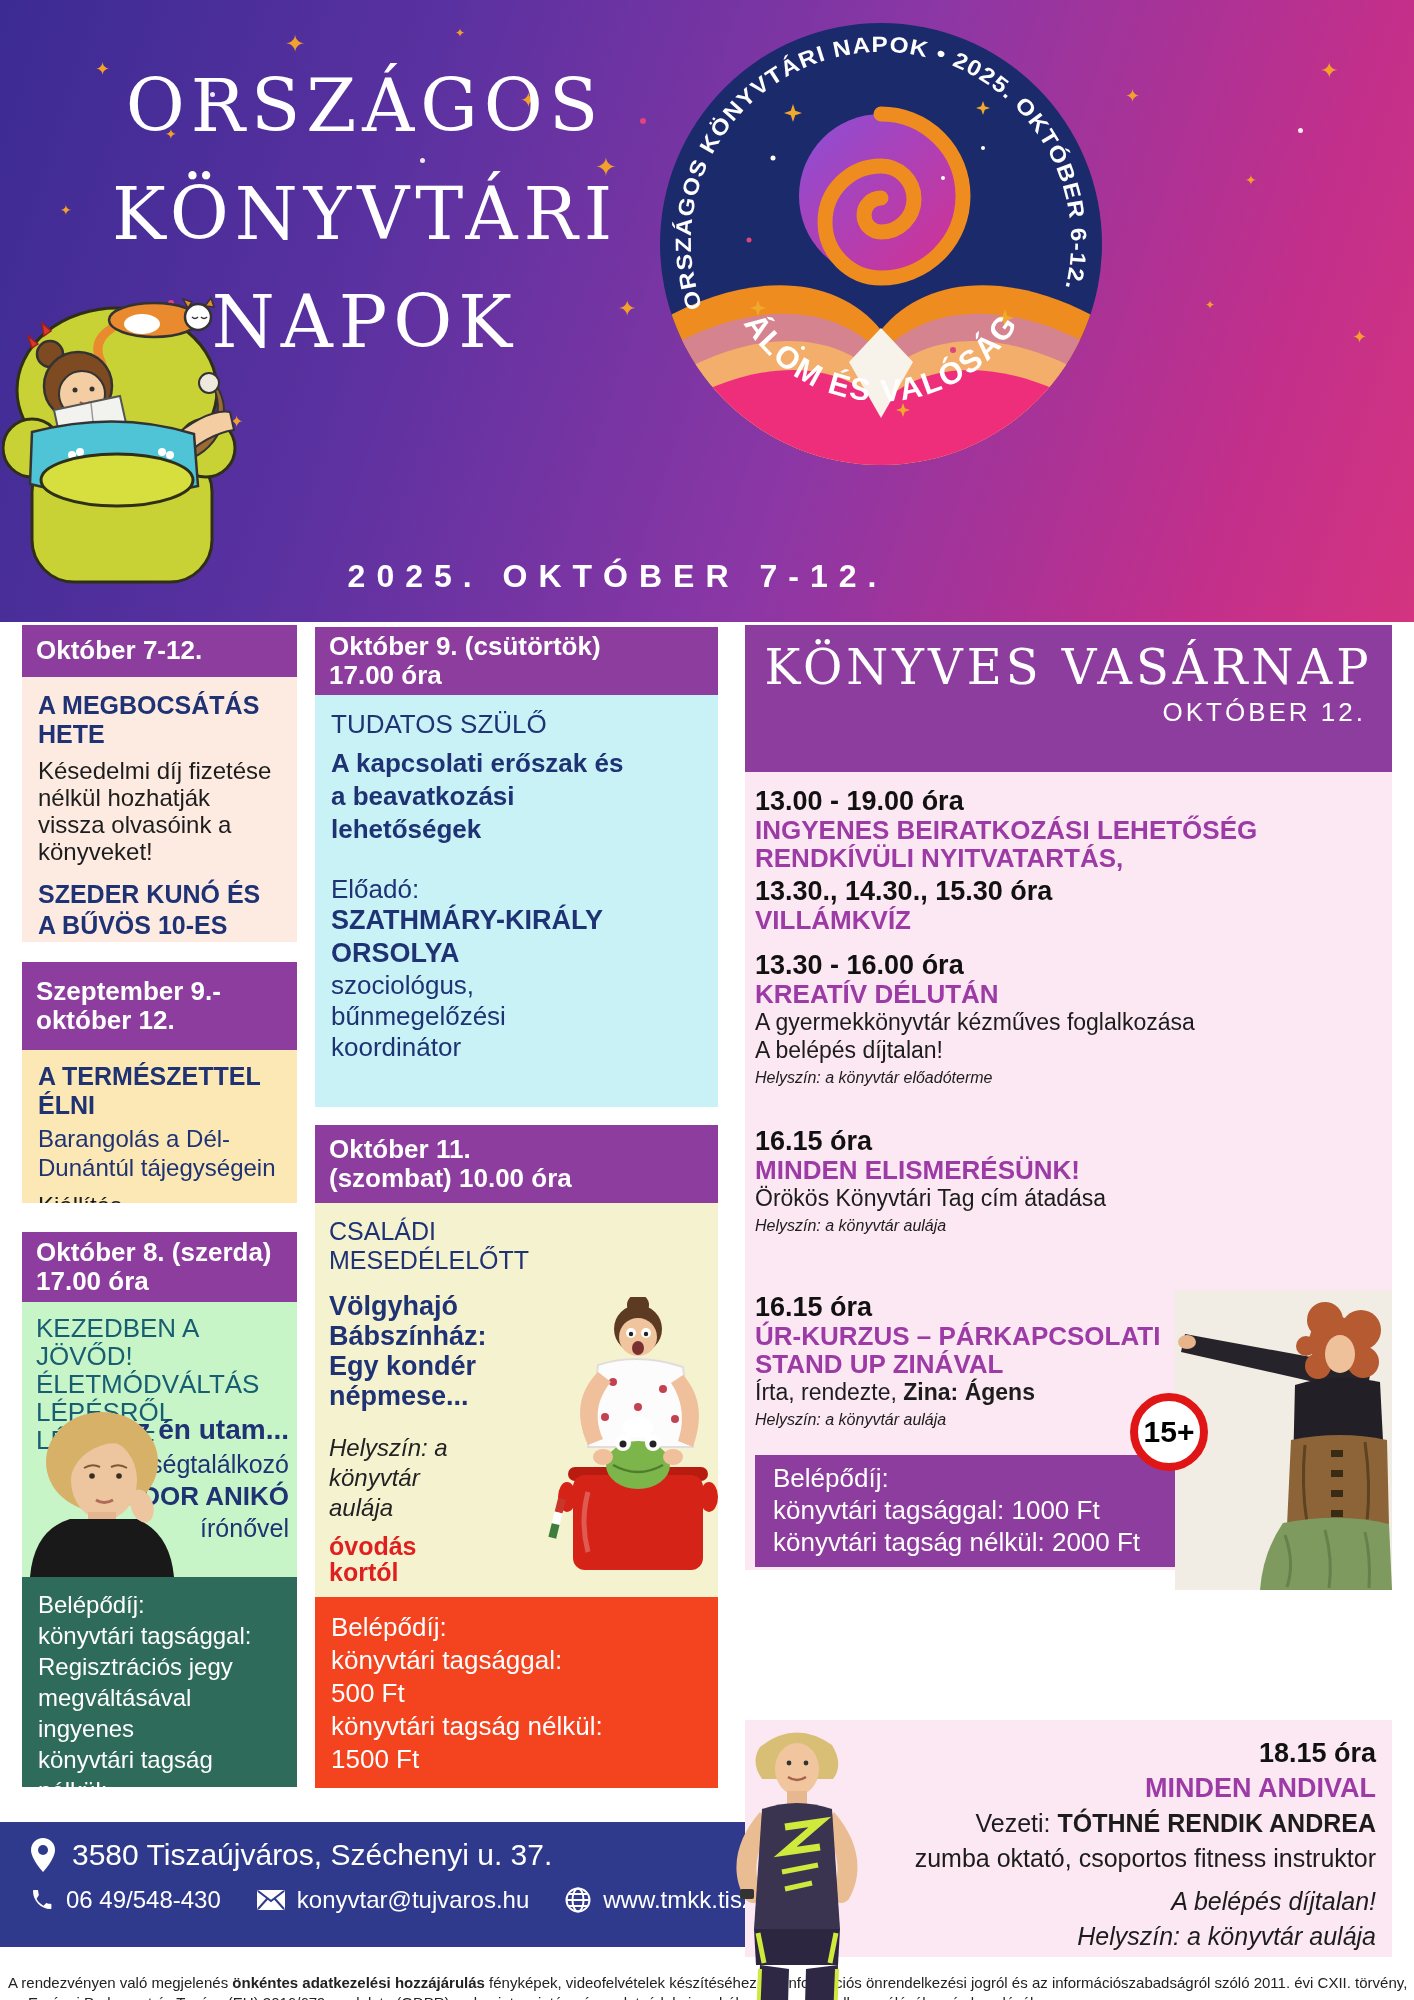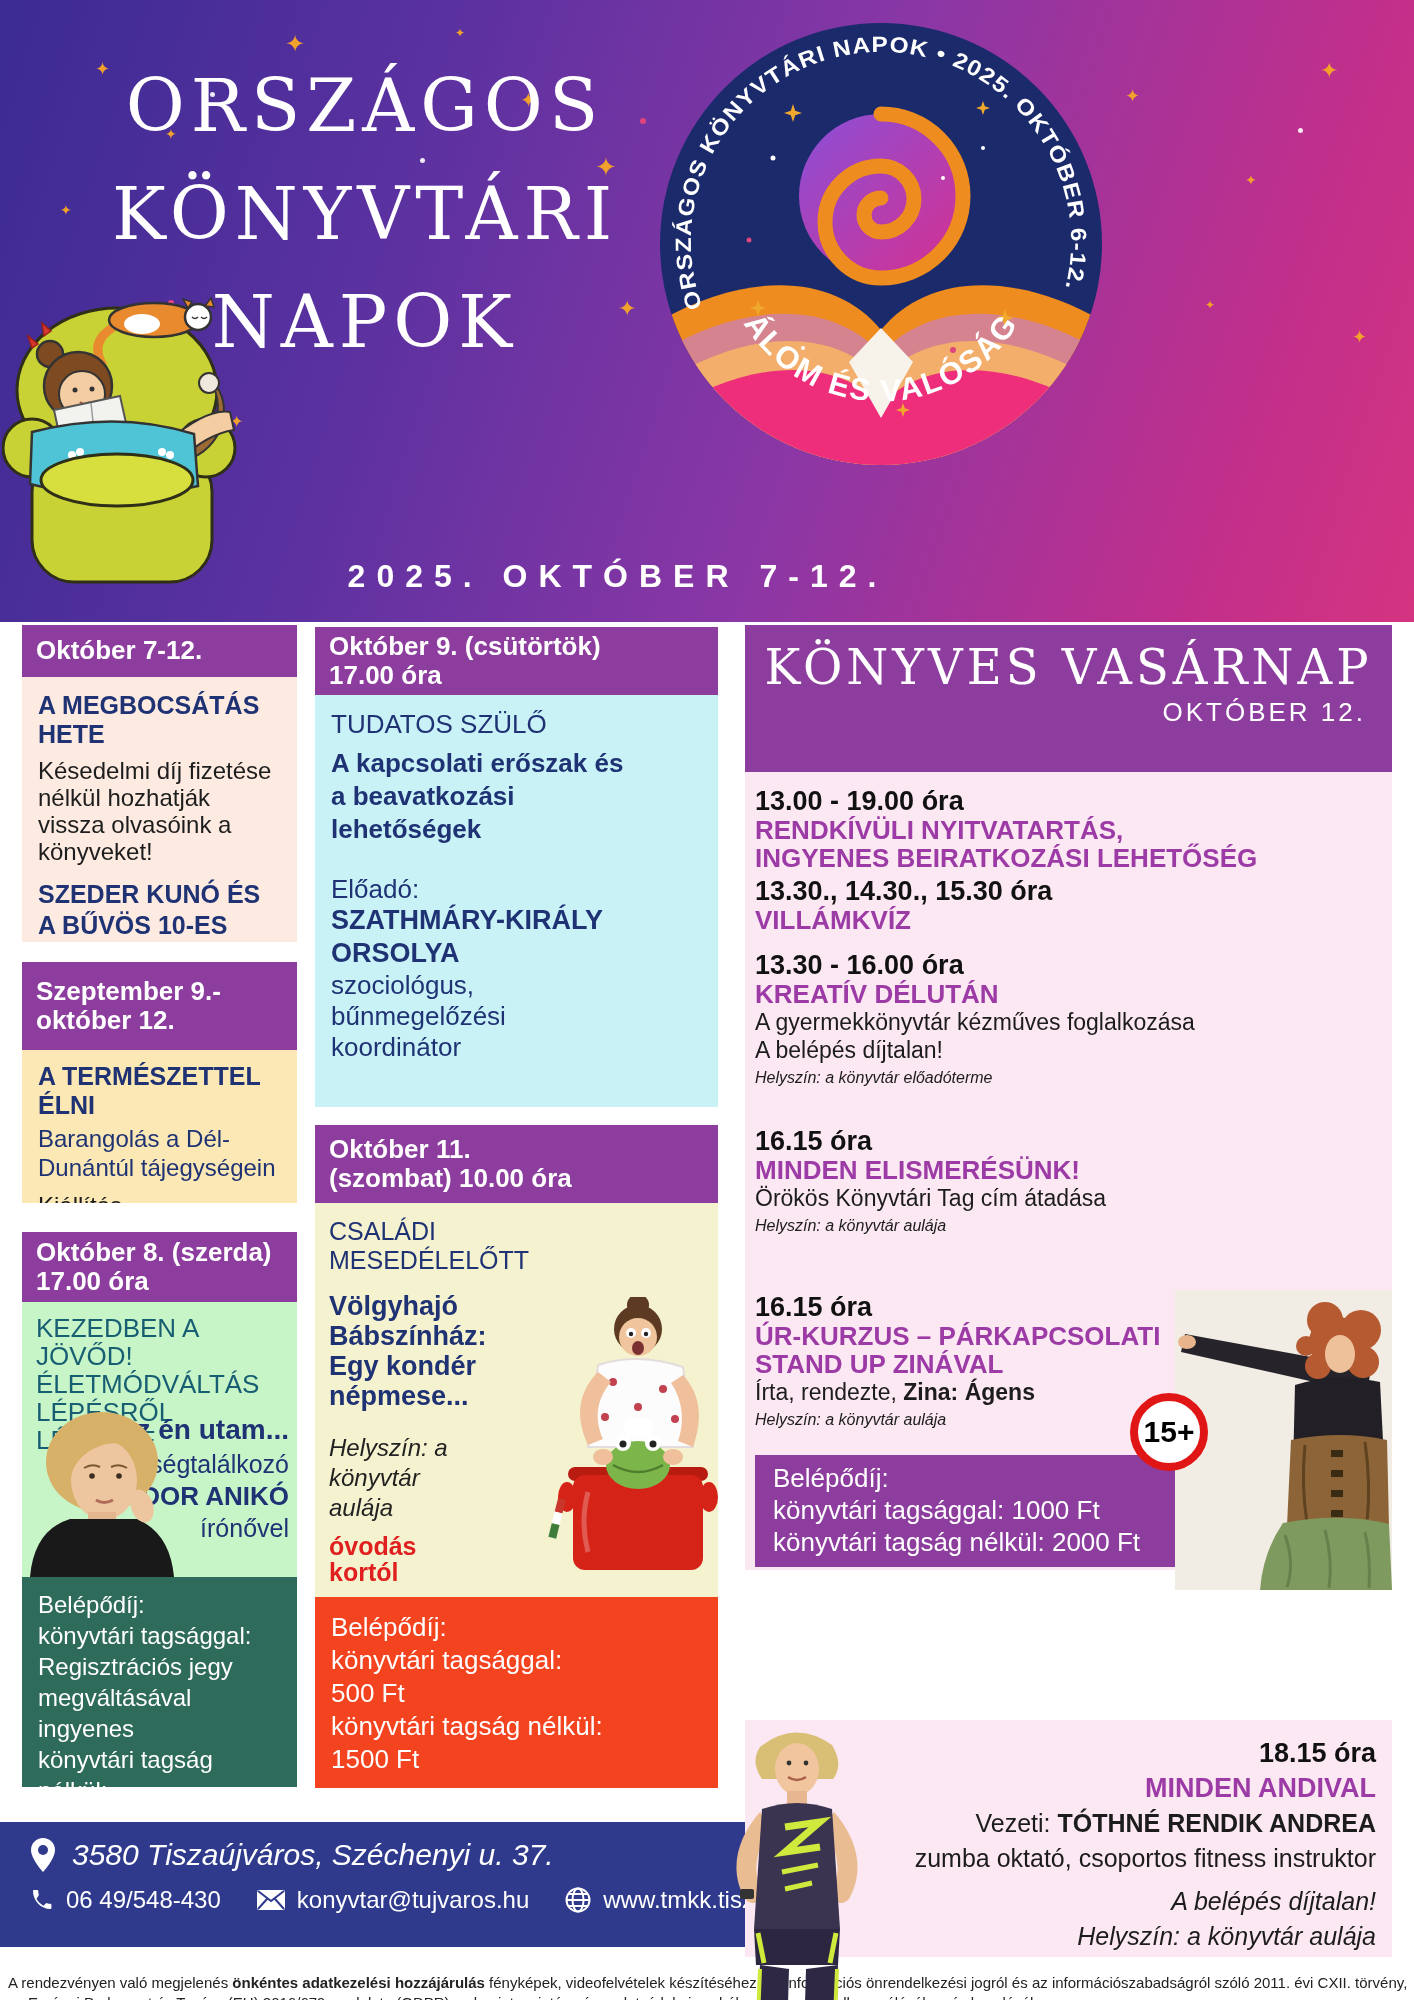--- a/index.html
+++ b/index.html
@@ -86,21 +86,21 @@
                text-align:right;padding:16px 16px 0 0;box-sizing:border-box;}
   .z-time{font-weight:bold;font-size:27px;line-height:35px;color:#111;}
   .z-title{font-weight:bold;font-size:27px;line-height:35px;color:#9c3ba6;}
   .z-line{font-size:25px;line-height:35px;color:#1c1c1c;}
   .z-it{font-style:italic;margin-top:8px;}
   .z-it2{font-style:italic;}
   .zumba-photo{position:absolute;left:-45px;top:945px;z-index:6;}
 
   
   .footer{position:absolute;left:0;top:1822px;width:935px;height:125px;background:#2f3a8d;color:#fff;z-index:1;}
-  .f-row1{display:flex;align-items:center;gap:16px;margin:16px 0 0 30px;font-size:30px;font-style:italic;}
+  .f-row1{display:flex;align-items:center;gap:16px;margin:16px 0 0 30px;font-size:30px;}
   .f-row2{display:flex;align-items:center;margin:14px 0 0 30px;font-size:24px;}
   .f-row2 .gap{width:36px;} .f-row2 .sgap{width:12px;}
   .logo-area{position:absolute;left:944px;top:1828px;width:462px;height:115px;display:flex;gap:14px;z-index:1;}
   .org-text{padding-top:8px;}
   .org-name{font-family:"Liberation Serif",serif;font-weight:bold;font-size:25px;line-height:30px;color:#3e5c66;}
   .org-rule{width:316px;border-top:2px solid #5c7d8a;margin:6px 0 5px;}
   .org-sub{font-size:20px;color:#6f8590;}
 
   .legal{position:absolute;left:8px;top:1958px;width:1400px;font-size:15px;line-height:20px;color:#222;}
 </style>
@@ -345,22 +345,22 @@
   </div>
 
   <div class="col col3">
     <div class="blk c3-head">
       <div class="c3-title">KÖNYVES VASÁRNAP</div>
       <div class="c3-date">OKTÓBER 12.</div>
     </div>
     <div class="c3-body">
       <div class="ev1">
         <div class="ev-time">13.00 - 19.00 óra</div>
+        <div class="ev-title">INGYENES BEIRATKOZÁSI LEHETŐSÉG</div>
         <div class="ev-title">RENDKÍVÜLI NYITVATARTÁS,</div>
-        <div class="ev-title">INGYENES BEIRATKOZÁSI LEHETŐSÉG</div>
       </div>
       <div class="ev2">
         <div class="ev-time">13.30., 14.30., 15.30 óra</div>
         <div class="ev-title">VILLÁMKVÍZ</div>
       </div>
       <div class="ev3">
         <div class="ev-time">13.30 - 16.00 óra</div>
         <div class="ev-title">KREATÍV DÉLUTÁN</div>
         <div class="ev-desc">A gyermekkönyvtár kézműves foglalkozása</div>
         <div class="ev-desc">A belépés díjtalan!</div>

